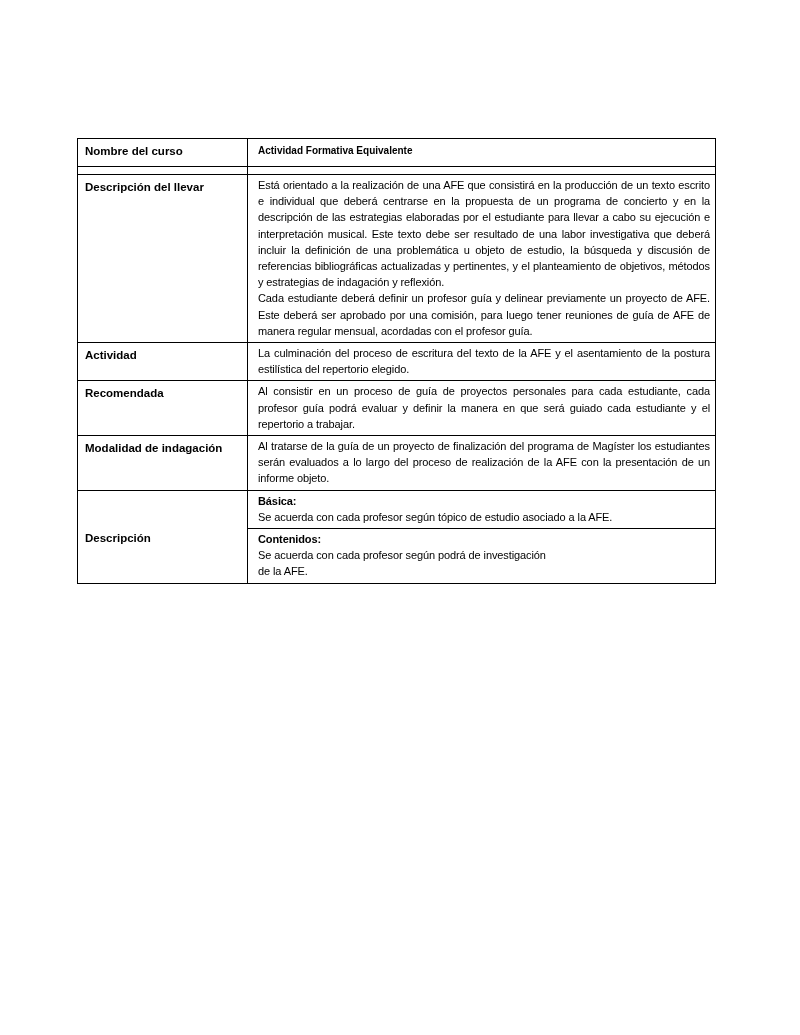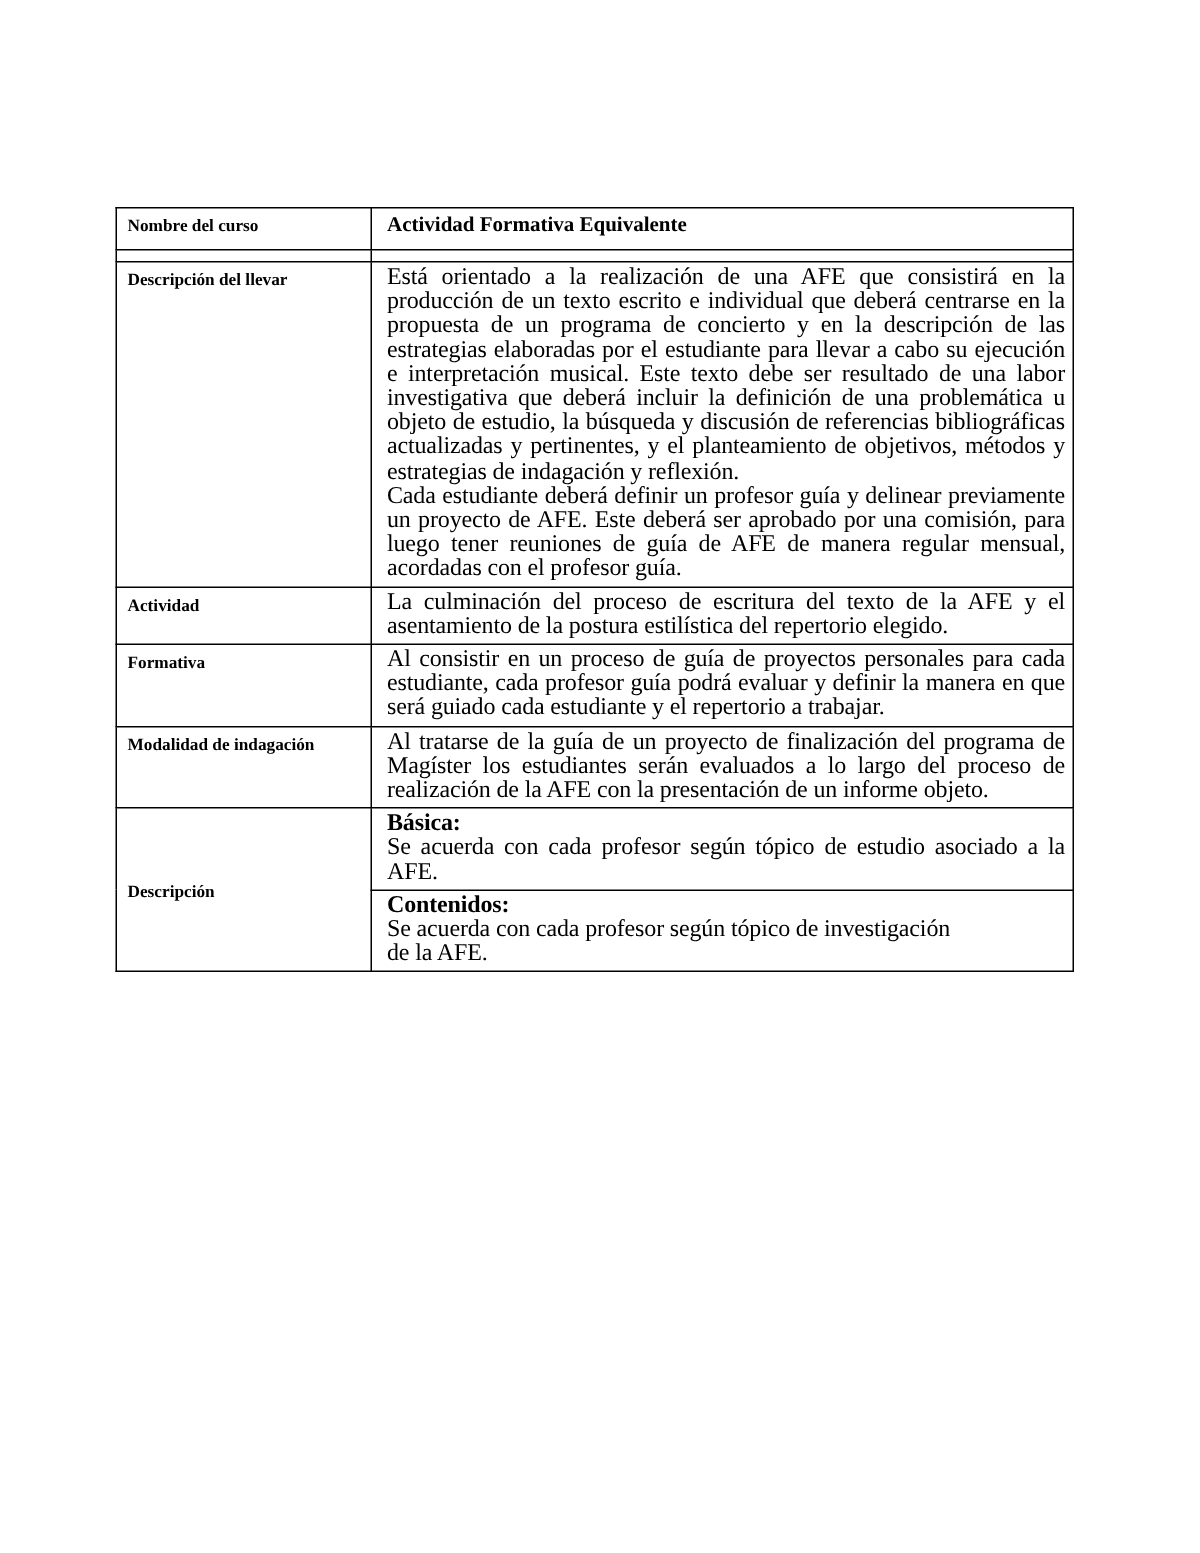--- a/index.html
+++ b/index.html
@@ -25,46 +25,45 @@
     left: 77px;
     top: 138px;
     width: 638px;
     border-collapse: collapse;
     table-layout: fixed;
   }
   table.course td {
     border: 1.5px solid #000000;
     vertical-align: top;
     overflow: hidden;
-    font-family: Liberation Serif, serif;
   }
   .col-label   { width: 170px; }
   .col-content { width: 468px; }
 
   .label-cell {
     font-weight: bold;
     font-size: 11.5px;
     line-height: 14px;
     padding: 5px 6px 2px 7px;
   }
   .header-row td { height: 20px; }
   .header-value {
     font-weight: bold;
-    font-size: 14px;
+    font-size: 10px;
     line-height: 14px;
     padding: 5px 6px 2px 10px;
   }
   .spacer-row td {
     height: 7px;
     padding: 0;
     line-height: 0;
     font-size: 0;
   }
   .content-cell {
-    font-size: 16px;
+    font-size: 11px;
     line-height: 16.2px;
     letter-spacing: -0.1px;
     text-align: justify;
     padding: 2px 5px 3px 10px;
   }
   .content-cell p { margin: 0; }
   .subhead { font-weight: bold; }
   .bib-label { vertical-align: middle !important; }
   .preline { white-space: pre-line; }
 </style>
@@ -98,21 +97,21 @@
     </tr>
 
     <tr>
       <td class="label-cell">Actividad</td>
       <td class="content-cell">
         <p>La culminación del proceso de escritura del texto de la AFE y el asentamiento de la postura estilística del repertorio elegido.</p>
       </td>
     </tr>
 
     <tr>
-      <td class="label-cell">Formativa</td>
+      <td class="label-cell">Recomendada</td>
       <td class="content-cell">
         <p>Al consistir en un proceso de guía de proyectos personales para cada estudiante, cada profesor guía podrá evaluar y definir la manera en que será guiado cada estudiante y el repertorio a trabajar.</p>
       </td>
     </tr>
 
     <tr>
       <td class="label-cell">Modalidad de indagación</td>
       <td class="content-cell">
         <p>Al tratarse de la guía de un proyecto de finalización del programa de Magíster los estudiantes serán evaluados a lo largo del proceso de realización de la AFE con la presentación de un informe objeto.</p>
       </td>
@@ -122,19 +121,19 @@
       <td class="label-cell bib-label" rowspan="2">Descripción</td>
       <td class="content-cell">
         <p class="subhead">Básica:</p>
         <p>Se acuerda con cada profesor según tópico de estudio asociado a la AFE.</p>
       </td>
     </tr>
 
     <tr>
       <td class="content-cell">
         <p class="subhead">Contenidos:</p>
-        <p class="preline">Se acuerda con cada profesor según tópico de investigación
+        <p class="preline">Se acuerda con cada profesor según podrá de investigación
 de la AFE.</p>
       </td>
     </tr>
   </tbody>
     </table>
 </div>
 
 </body></html>

